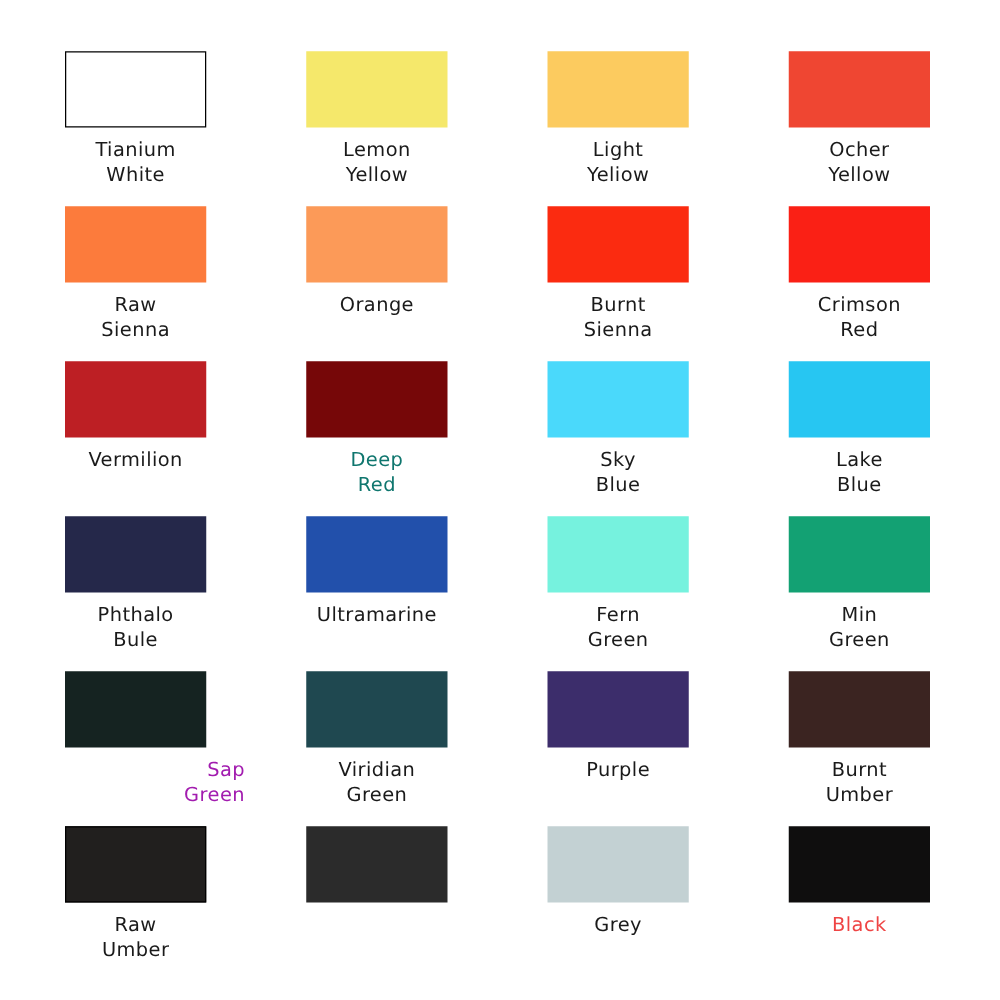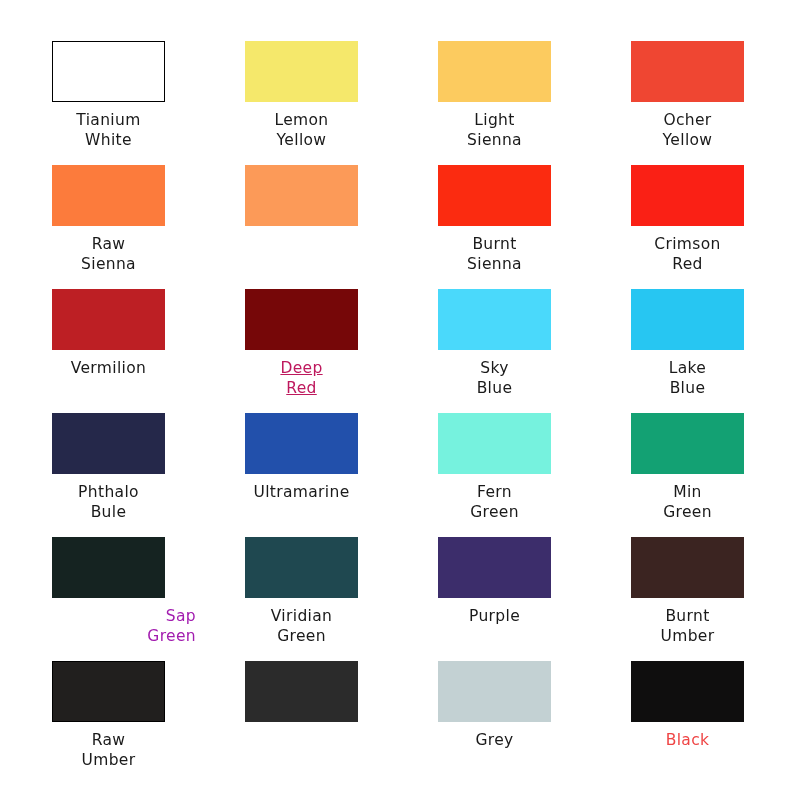--- a/index.html
+++ b/index.html
@@ -74,52 +74,53 @@
 White</div>
     </div>
     <div class="swatch-cell">
       <div class="swatch-chip" style="background: rgb(245, 232, 107);"></div>
       <div class="swatch-label" style="color: rgb(26, 26, 26);">Lemon
 Yellow</div>
     </div>
     <div class="swatch-cell">
       <div class="swatch-chip" style="background: rgb(252, 203, 95);"></div>
       <div class="swatch-label" style="color: rgb(26, 26, 26);">Light
-Sienna</div>
+Yeliow</div>
     </div>
     <div class="swatch-cell">
       <div class="swatch-chip" style="background: rgb(239, 70, 50);"></div>
       <div class="swatch-label" style="color: rgb(26, 26, 26);">Ocher
 Yellow</div>
     </div>
     <div class="swatch-cell">
       <div class="swatch-chip" style="background: rgb(252, 123, 60);"></div>
       <div class="swatch-label" style="color: rgb(26, 26, 26);">Raw
 Sienna</div>
     </div>
     <div class="swatch-cell">
       <div class="swatch-chip" style="background: rgb(252, 154, 88);"></div>
+      <div class="swatch-label" style="color: rgb(26, 26, 26);">Orange</div>
     </div>
     <div class="swatch-cell">
       <div class="swatch-chip" style="background: rgb(251, 43, 16);"></div>
       <div class="swatch-label" style="color: rgb(26, 26, 26);">Burnt
 Sienna</div>
     </div>
     <div class="swatch-cell">
       <div class="swatch-chip" style="background: rgb(250, 32, 21);"></div>
       <div class="swatch-label" style="color: rgb(26, 26, 26);">Crimson
 Red</div>
     </div>
     <div class="swatch-cell">
       <div class="swatch-chip" style="background: rgb(189, 31, 36);"></div>
       <div class="swatch-label" style="color: rgb(26, 26, 26);">Vermilion</div>
     </div>
     <div class="swatch-cell">
       <div class="swatch-chip" style="background: rgb(118, 7, 8);"></div>
-      <div class="swatch-label" style="color: #be185d; text-decoration: underline;">Deep
+      <div class="swatch-label" style="color: #0f766e;">Deep
 Red</div>
     </div>
     <div class="swatch-cell">
       <div class="swatch-chip" style="background: rgb(74, 217, 251);"></div>
       <div class="swatch-label" style="color: rgb(26, 26, 26);">Sky
 Blue</div>
     </div>
     <div class="swatch-cell">
       <div class="swatch-chip" style="background: rgb(39, 198, 242);"></div>
       <div class="swatch-label" style="color: rgb(26, 26, 26);">Lake

